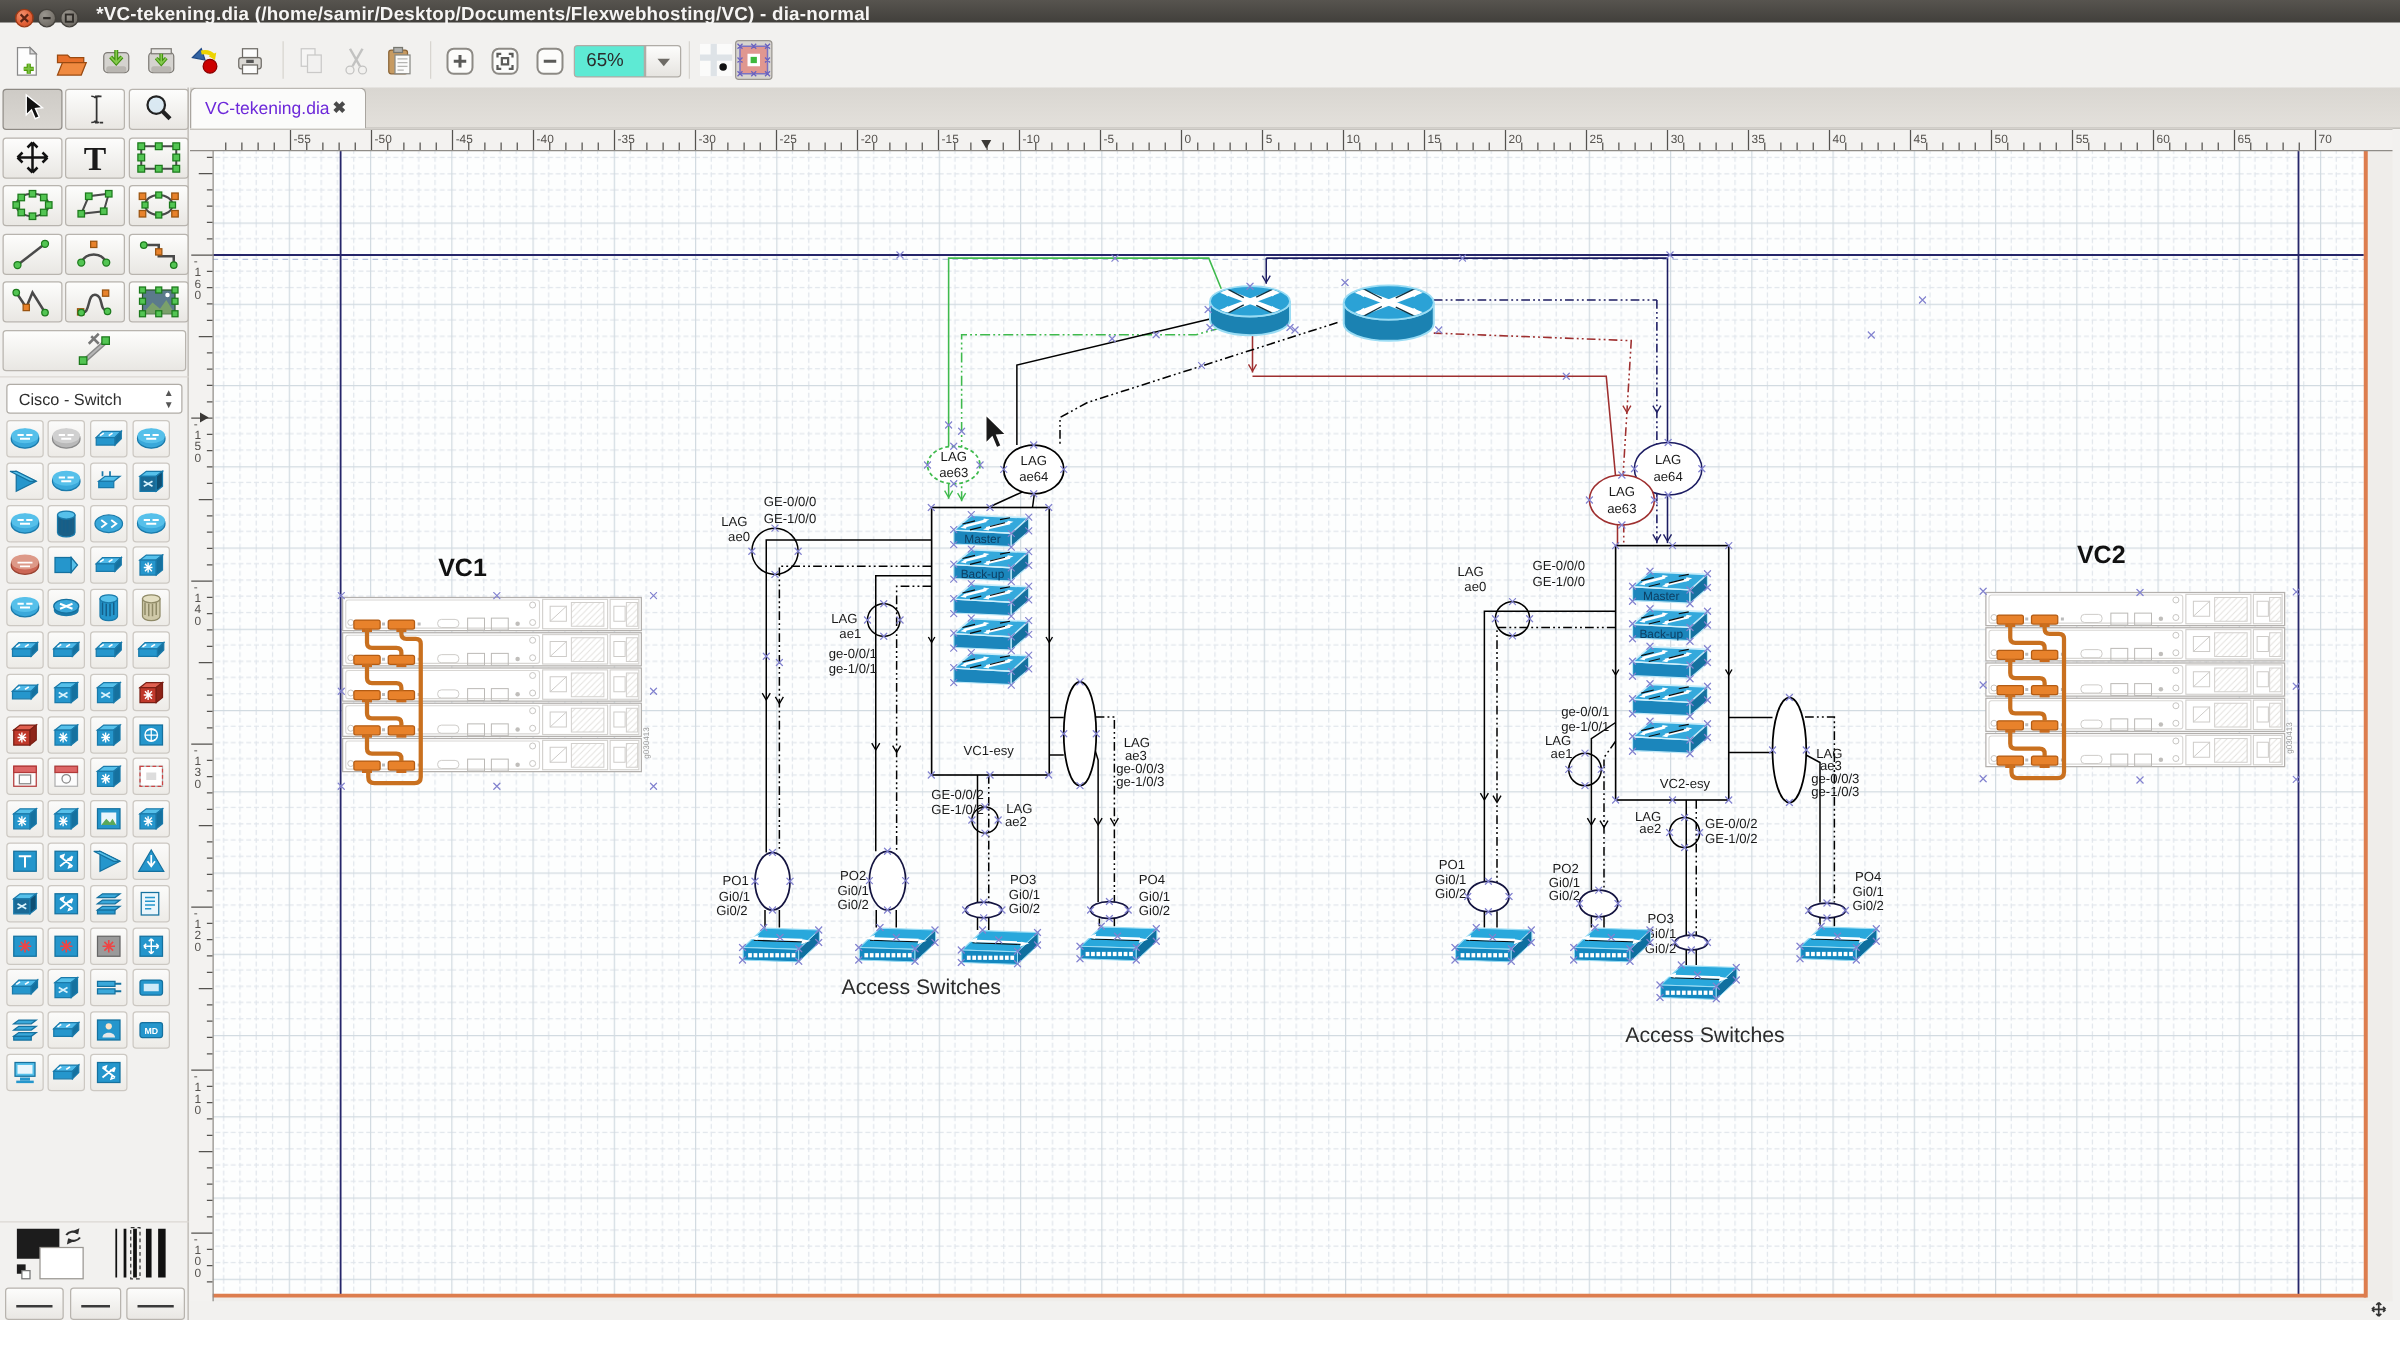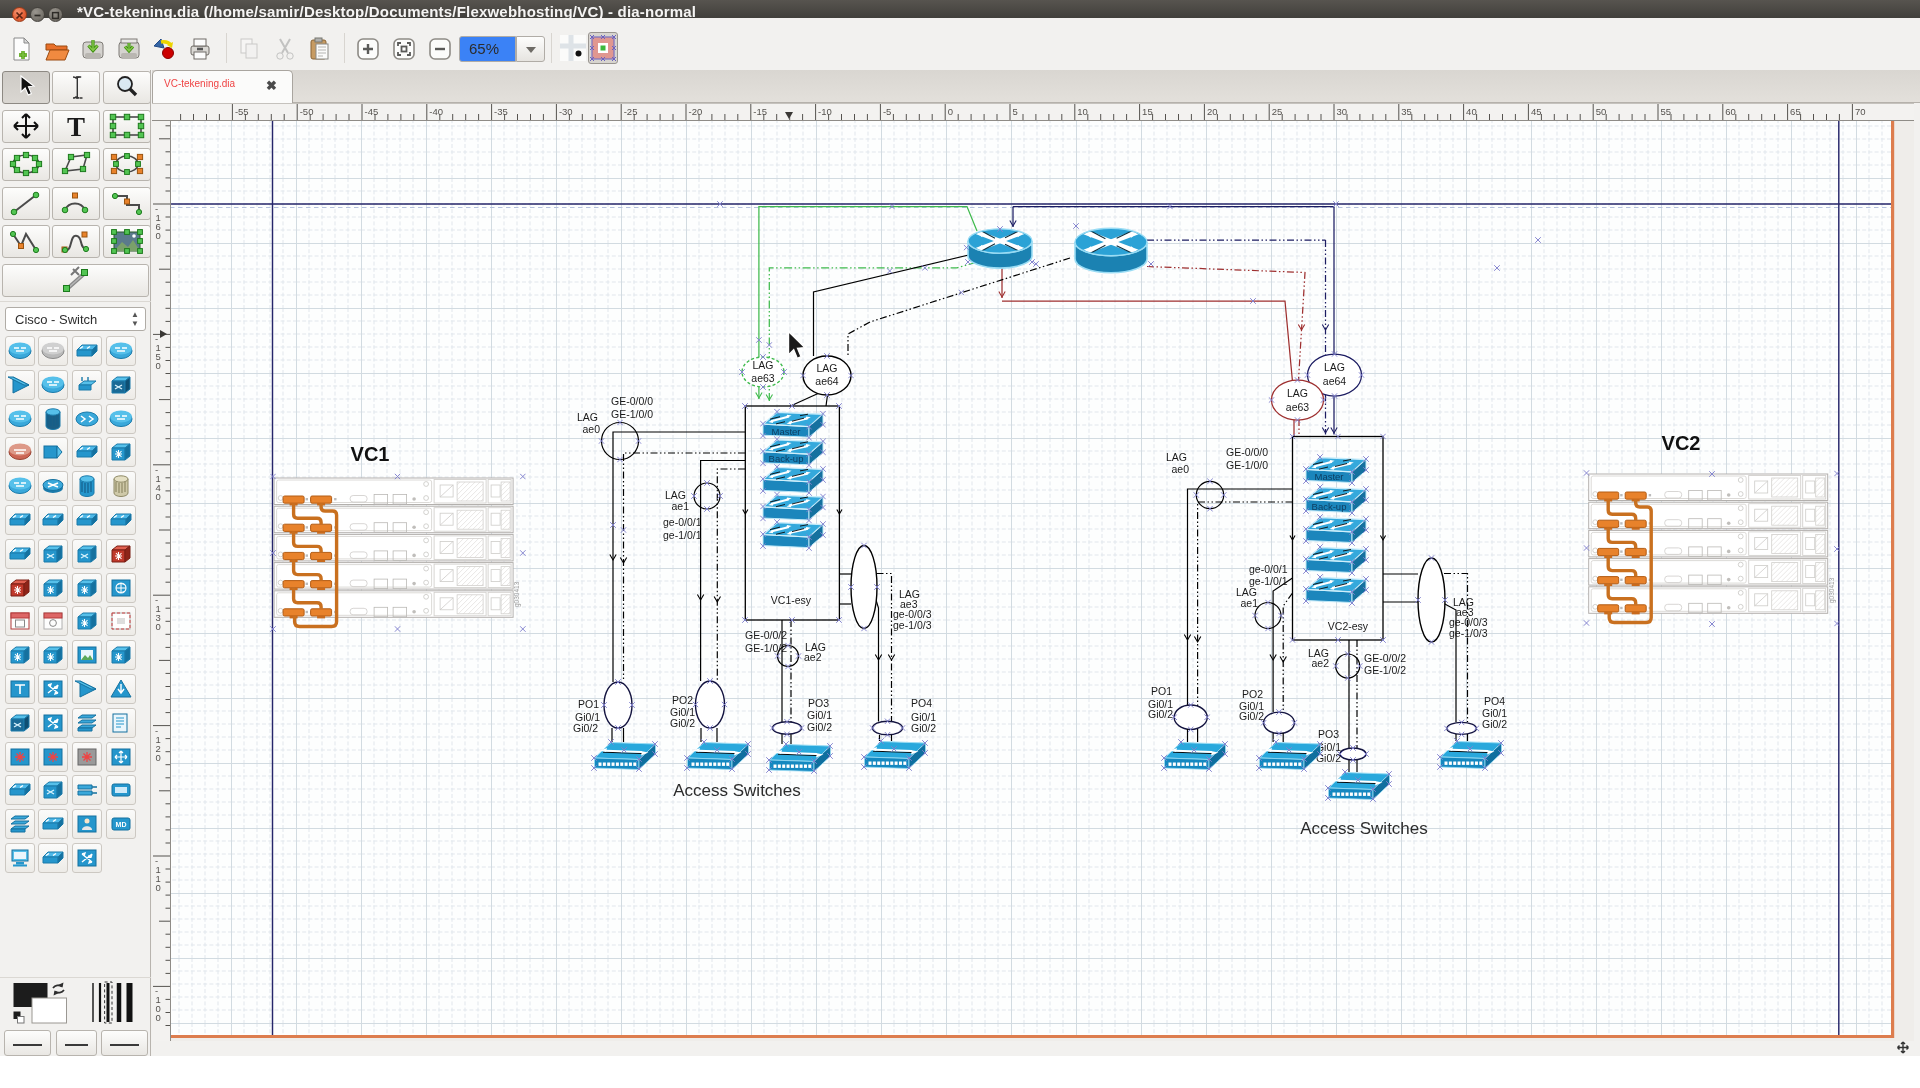--- a/index.html
+++ b/index.html
@@ -3,29 +3,29 @@
 *{margin:0;padding:0;box-sizing:border-box}
 body{width:1920px;height:1088px;background:#ffffff;font-family:"Liberation Sans",sans-serif;position:relative;overflow:hidden}
 #win{position:absolute;left:0;top:0;width:1920px;height:1056px;background:#f2f1ef}
 #title{position:absolute;left:0;top:0;width:100%;height:18px;background:linear-gradient(#57544f,#413f3b);}
 #title .t{position:absolute;left:77px;top:3px;color:#f6f5f4;font-size:15px;font-weight:bold;letter-spacing:0.2px}
 .wbtn{position:absolute;top:7px;width:15px;height:15px;border-radius:50%;}
 #toolbar{position:absolute;left:0;top:27px;width:100%;height:43px;background:#f2f1ef}
 .sep{position:absolute;top:6px;width:1px;height:30px;background:#d8d5d0}
 #tabrow{position:absolute;left:152px;top:70px;width:1768px;height:33px;background:linear-gradient(#d9d6d1,#e3e0db);border-bottom:1px solid #b5b1ab}
 #tab{position:absolute;left:0px;top:0px;width:141px;height:33px;background:#fbfbfa;border:1px solid #a9a59f;border-bottom:none;border-radius:5px 5px 0 0;}
-#tab .l{position:absolute;left:11px;top:7px;font-size:10px;color:#ef4444}
+#tab .l{position:absolute;left:11px;top:7px;font-size:14px;color:#6d28d9}
 #tab .x{position:absolute;left:113px;top:7px;font-size:13px;color:#4a4a4a;font-weight:bold}
 #panel{position:absolute;left:0;top:70px;width:151px;height:986px;background:#f2f1ef;border-right:1px solid #b8b4ae}
 .pbtn{position:absolute;width:48px;height:33px;background:linear-gradient(#fdfdfc,#e9e7e3);border:1px solid #b8b4ae;border-radius:3px}
 .pbtn.on{background:linear-gradient(#cecbc6,#dad7d2);border-color:#8d8983}
 .cell{position:absolute;width:30px;height:30px;background:linear-gradient(#fbfbfa,#edebe7);border:1px solid #ccc8c2;border-radius:3px}
 #combo{position:absolute;left:5px;top:237px;width:141px;height:24px;background:#fff;border:1px solid #b0aca6;border-radius:3px;font-size:13px;color:#2e2e2e;padding:4px 0 0 9px}
 #statusbar{position:absolute;left:152px;top:1041px;width:1768px;height:15px;background:#f2f1ef}
-.zoombox{position:absolute;left:459px;top:9px;width:57px;height:26px;background:#3b82f6;border:1px solid #b0aca6;border-radius:3px 0 0 3px}
+.zoombox{position:absolute;left:459px;top:9px;width:57px;height:26px;background:#5eead4;border:1px solid #b0aca6;border-radius:3px 0 0 3px}
 </style></head><body>
 <div id="win"></div>
 <div id="title">
     <span class="t">*VC-tekening.dia (/home/samir/Desktop/Documents/Flexwebhosting/VC) - dia-normal</span>
   </div>
 <div class="wbtn" style="left:12px;background:radial-gradient(circle at 35% 30%,#f4926f,#e25e34 60%,#c64d24);border:1px solid #9c3a16"><svg width="13" height="13" viewBox="0 0 13 13">
       <path d="M3.5,3.5 L9.5,9.5 M9.5,3.5 L3.5,9.5" stroke="#5e2413" stroke-width="1.7"></path>
     </svg></div>
 <div class="wbtn" style="left:30px;background:radial-gradient(circle at 35% 30%,#9a968f,#76726b 65%,#5f5b55);border:1px solid #44413c"><svg width="13" height="13" viewBox="0 0 13 13">
       <path d="M3.5,6.5 L9.5,6.5" stroke="#2e2b27" stroke-width="1.7"></path>

